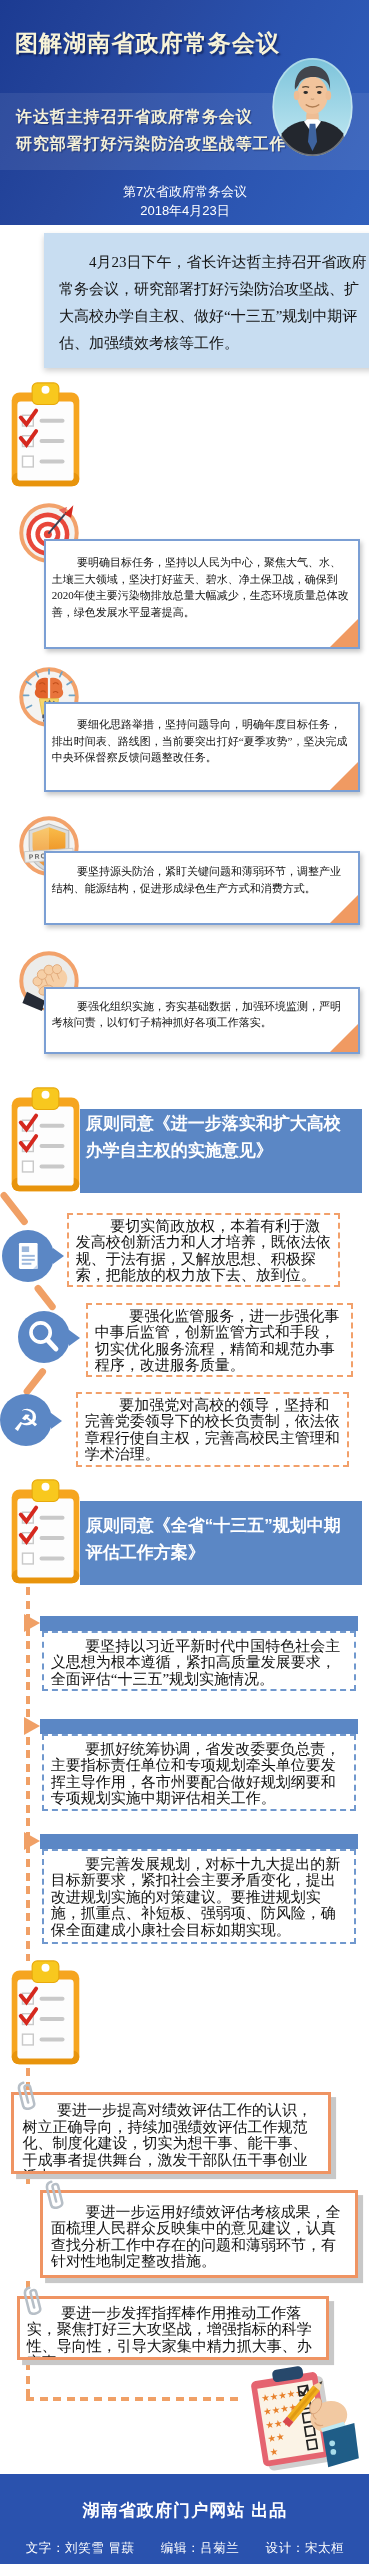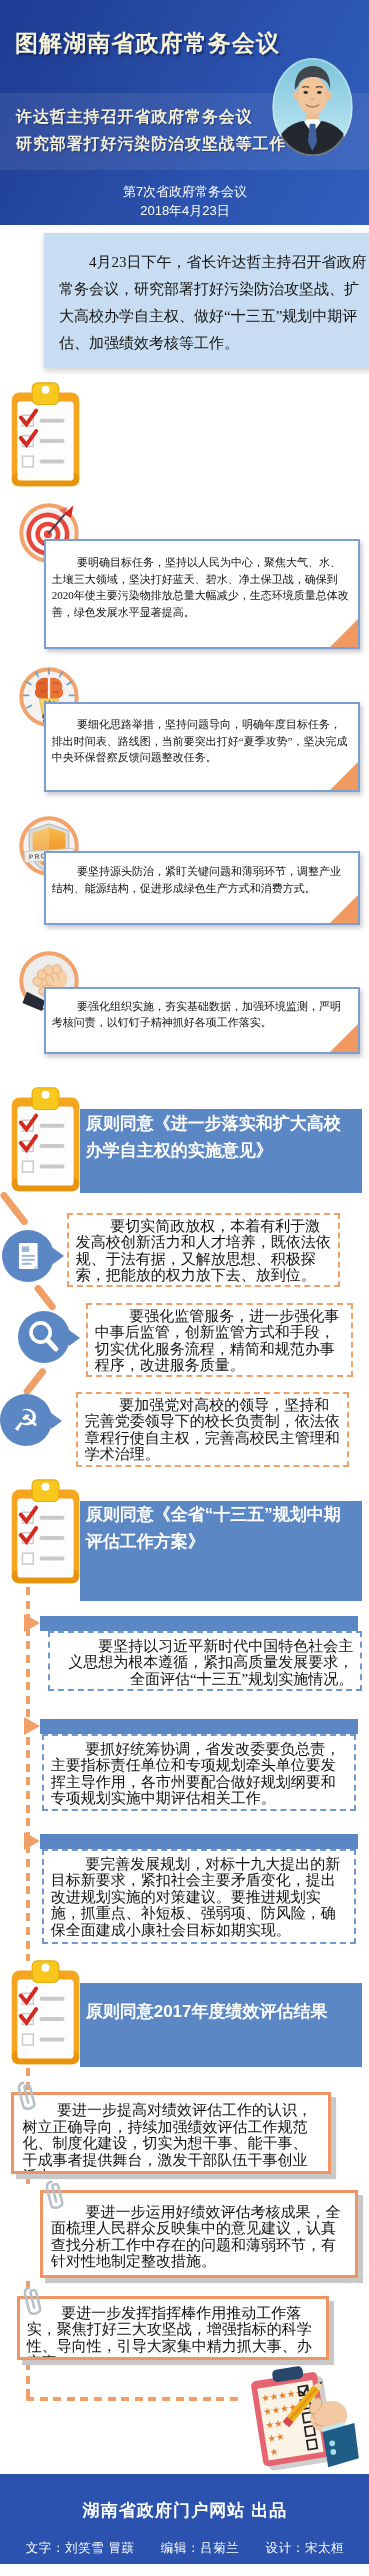--- a/index.html
+++ b/index.html
@@ -291,27 +291,27 @@
       <rect x="22" y="62" width="19" height="19" fill="#fff" stroke="#c9c9c9" stroke-width="2.5"></rect>
       <rect x="52" y="68" width="44" height="7" rx="3.5" fill="#c9c9c9"></rect>
       <rect x="22" y="98" width="19" height="19" fill="#fff" stroke="#c9c9c9" stroke-width="2.5"></rect>
       <rect x="52" y="104" width="44" height="7" rx="3.5" fill="#c9c9c9"></rect>
       <rect x="22" y="134" width="19" height="19" fill="#fff" stroke="#c9c9c9" stroke-width="2.5"></rect>
       <rect x="52" y="140" width="44" height="7" rx="3.5" fill="#c9c9c9"></rect>
       <path d="M19 66 l10 12 l17 -24" stroke="#d5281e" stroke-width="7" fill="none" stroke-linecap="round"></path>
       <path d="M19 102 l10 12 l17 -24" stroke="#d5281e" stroke-width="7" fill="none" stroke-linecap="round"></path>
     </svg>
   </div>
-  <div class="abs banner" style="top:1501px;height:100px;padding-top:0;">
+  <div class="abs banner" style="top:1501px;height:84px;padding-top:11px;">
     <span>原则同意《全省“十三五”规划中期评估工作方案》</span>
   </div>
 
   <div class="arrow-r" style="left:24px;top:1614px;"></div>
   <div class="bluebar" style="left:40px;top:1616px;width:318px;"></div>
-  <div class="abs dbox-b" style="left:48px;top:1631px;width:314px;height:60px;padding:4.5px 6.8px 0 6.8px;text-align:right;">
+  <div class="abs dbox-b" style="left:42px;top:1631px;width:314px;height:60px;padding:4.5px 6.8px 0 6.8px;">
     <div class="txt">要坚持以习近平新时代中国特色社会主义思想为根本遵循，紧扣高质量发展要求，全面评估“十三五”规划实施情况。</div>
   </div>
 
   <div class="arrow-r" style="left:24px;top:1717px;"></div>
   <div class="bluebar" style="left:40px;top:1719px;width:318px;"></div>
   <div class="abs dbox-b" style="left:42px;top:1734px;width:314px;height:77px;padding:4.5px 6.8px 0 6.8px;">
     <div class="txt">要抓好统筹协调，省发改委要负总责，主要指标责任单位和专项规划牵头单位要发挥主导作用，各市州要配合做好规划纲要和专项规划实施中期评估相关工作。</div>
   </div>
 
   <div class="arrow-r" style="left:24px;top:1832px;"></div>
@@ -329,23 +329,20 @@
       <circle cx="62.5" cy="17" r="7" fill="#ffffff"></circle>
       <rect x="22" y="62" width="19" height="19" fill="#fff" stroke="#c9c9c9" stroke-width="2.5"></rect>
       <rect x="52" y="68" width="44" height="7" rx="3.5" fill="#c9c9c9"></rect>
       <rect x="22" y="98" width="19" height="19" fill="#fff" stroke="#c9c9c9" stroke-width="2.5"></rect>
       <rect x="52" y="104" width="44" height="7" rx="3.5" fill="#c9c9c9"></rect>
       <rect x="22" y="134" width="19" height="19" fill="#fff" stroke="#c9c9c9" stroke-width="2.5"></rect>
       <rect x="52" y="140" width="44" height="7" rx="3.5" fill="#c9c9c9"></rect>
       <path d="M19 66 l10 12 l17 -24" stroke="#d5281e" stroke-width="7" fill="none" stroke-linecap="round"></path>
       <path d="M19 102 l10 12 l17 -24" stroke="#d5281e" stroke-width="7" fill="none" stroke-linecap="round"></path>
     </svg>
-  </div>
-  <div class="abs banner" style="top:1983px;height:84px;padding-top:15px;">
-    <span>原则同意2017年度绩效评估结果</span>
   </div>
 
   <div class="vdash" style="left:26px;top:2068px;height:22px;"></div>
   <div class="vdash" style="left:26px;top:2176px;height:13px;"></div>
   <div class="vdash" style="left:26px;top:2281px;height:14.2px;"></div>
   <div class="vdash" style="left:26px;top:2362px;height:36px;"></div>
   <div class="hdash" style="left:26px;top:2397px;width:218px;"></div>
 
   <div class="abs obox" style="left:11.4px;top:2092px;width:320px;height:82px;padding:7.4px 11.4px 0 8px;">
     <div class="txt">要进一步提高对绩效评估工作的认识，树立正确导向，持续加强绩效评估工作规范化、制度化建设，切实为想干事、能干事、干成事者提供舞台，激发干部队伍干事创业活力。</div>

